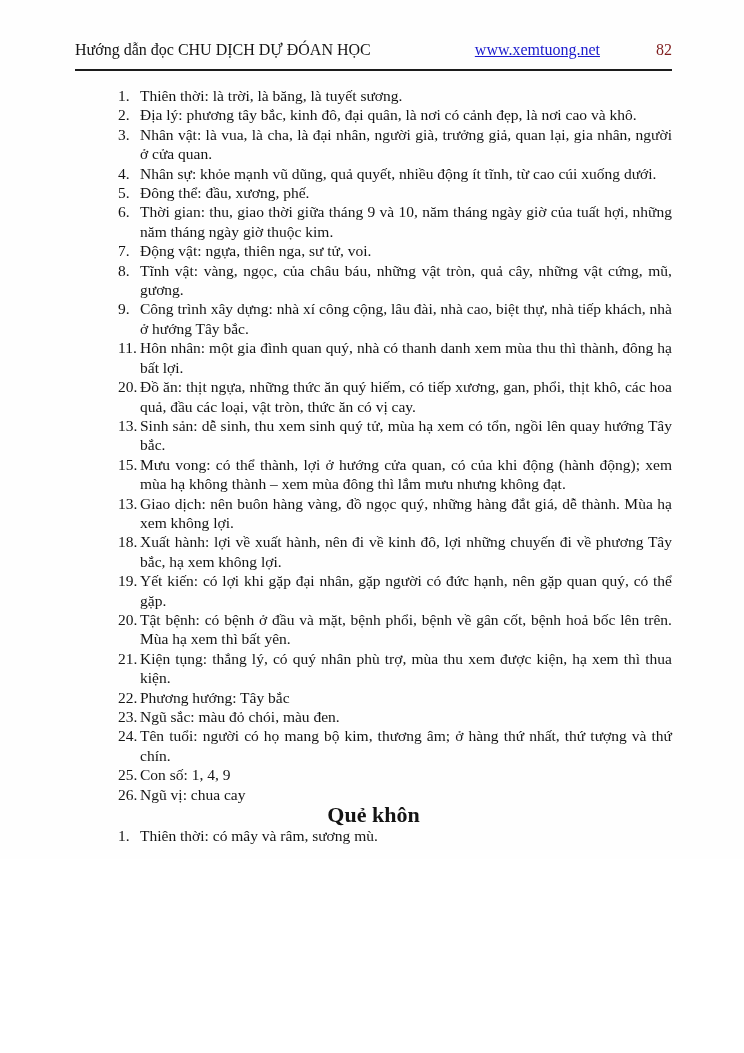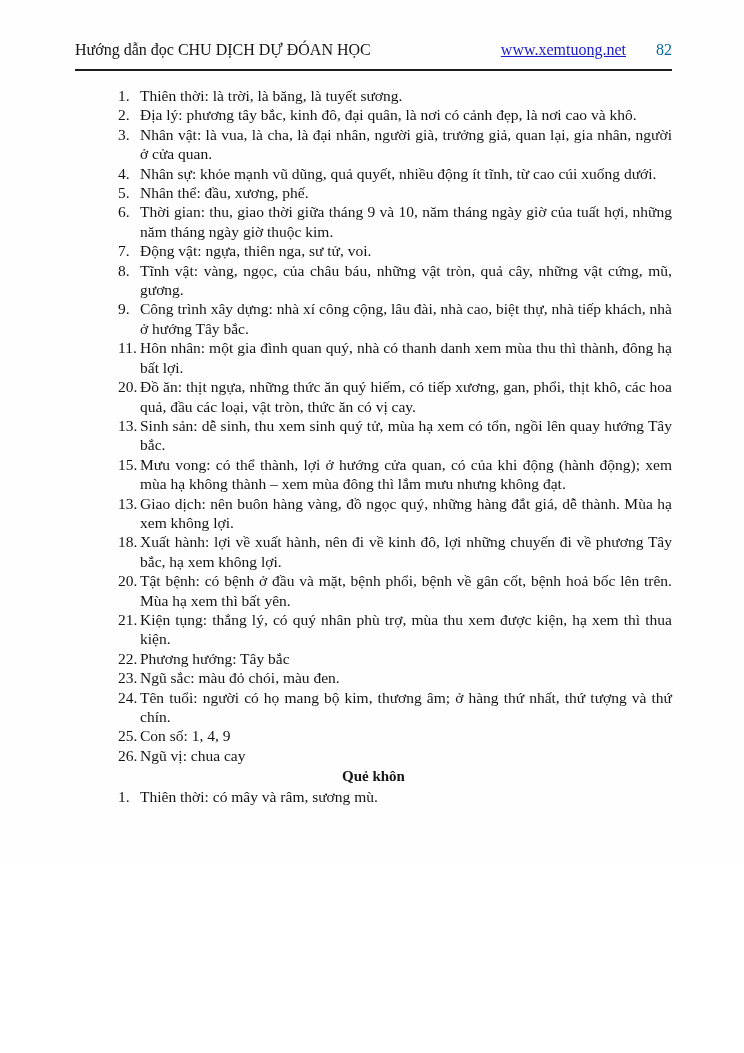--- a/index.html
+++ b/index.html
@@ -24,29 +24,29 @@
     align-items: baseline;
     font-size: 16px;
     line-height: 20px;
   }
   .header-title {
     white-space: nowrap;
   }
   .header-right {
     display: flex;
     align-items: flex-end;
-    gap: 30px;
+    gap: 56px;
   }
   .header-link {
     color: #1a1acd;
     text-decoration: underline;
     cursor: pointer;
   }
   .page-number {
-    color: #0369a1;
+    color: #7f1d1d;
   }
   .rule {
     border: none;
     border-top: 2px solid #1c1c1c;
     margin: 9px 0 0 0;
   }
   .num-list {
     list-style: none;
     margin: 15px 0 0 43px;
     padding: 0;
@@ -59,21 +59,21 @@
   .num-list .num {
     flex: none;
     width: 22px;
   }
   .num-list .txt {
     flex: 1;
     text-align: justify;
   }
   .section-heading {
     margin: 1px 0 1px 0;
-    font-size: 15px;
+    font-size: 22px;
     font-weight: bold;
     line-height: 20px;
     text-align: center;
   }
 </style>
 </head>
 <body>
 
 <div class="page">
 
@@ -104,21 +104,21 @@
         <span class="txt">Nhân vật: là vua, là cha, là đại nhân, người già, trưởng giả, quan lại, gia nhân, người ở cửa quan.</span>
       </li>
 
       <li class="item">
         <span class="num">4.</span>
         <span class="txt">Nhân sự: khỏe mạnh vũ dũng, quả quyết, nhiều động ít tĩnh, từ cao cúi xuống dưới.</span>
       </li>
 
       <li class="item">
         <span class="num">5.</span>
-        <span class="txt">Nhân thể: đầu, xương, phế.</span>
+        <span class="txt">Đông thể: đầu, xương, phế.</span>
       </li>
 
       <li class="item">
         <span class="num">6.</span>
         <span class="txt">Thời gian: thu, giao thời giữa tháng 9 và 10, năm tháng ngày giờ của tuất hợi, những năm tháng ngày giờ thuộc kim.</span>
       </li>
 
       <li class="item">
         <span class="num">7.</span>
         <span class="txt">Động vật: ngựa, thiên nga, sư tử, voi.</span>
@@ -160,20 +160,24 @@
         <span class="num">13.</span>
         <span class="txt">Giao dịch: nên buôn hàng vàng, đồ ngọc quý, những hàng đắt giá, dễ thành. Mùa hạ xem không lợi.</span>
       </li>
 
 
       <li class="item">
         <span class="num">18.</span>
         <span class="txt">Xuất hành: lợi về xuất hành, nên đi về kinh đô, lợi những chuyến đi về phương Tây bắc, hạ xem không lợi.</span>
       </li>
 
+      <li class="item">
+        <span class="num">19.</span>
+        <span class="txt">Yết kiến: có lợi khi gặp đại nhân, gặp người có đức hạnh, nên gặp quan quý, có thể gặp.</span>
+      </li>
 
       <li class="item">
         <span class="num">20.</span>
         <span class="txt">Tật bệnh: có bệnh ở đầu và mặt, bệnh phổi, bệnh về gân cốt, bệnh hoả bốc lên trên. Mùa hạ xem thì bất yên.</span>
       </li>
 
       <li class="item">
         <span class="num">21.</span>
         <span class="txt">Kiện tụng: thắng lý, có quý nhân phù trợ, mùa thu xem được kiện, hạ xem thì thua kiện.</span>
       </li>

